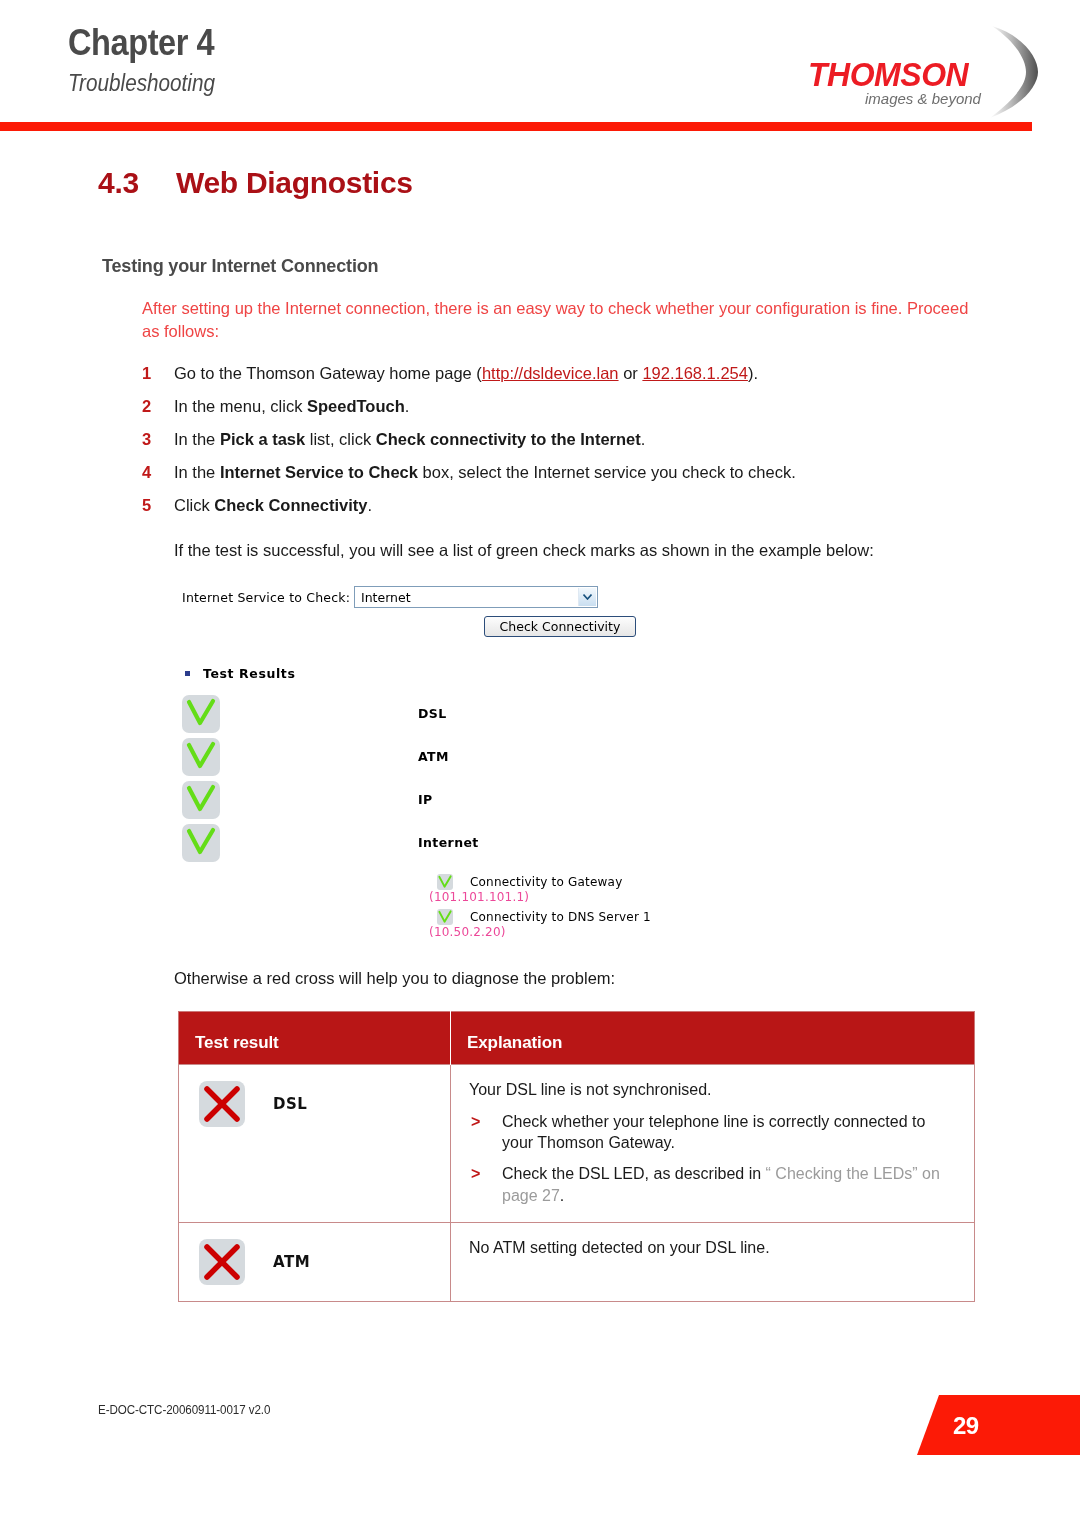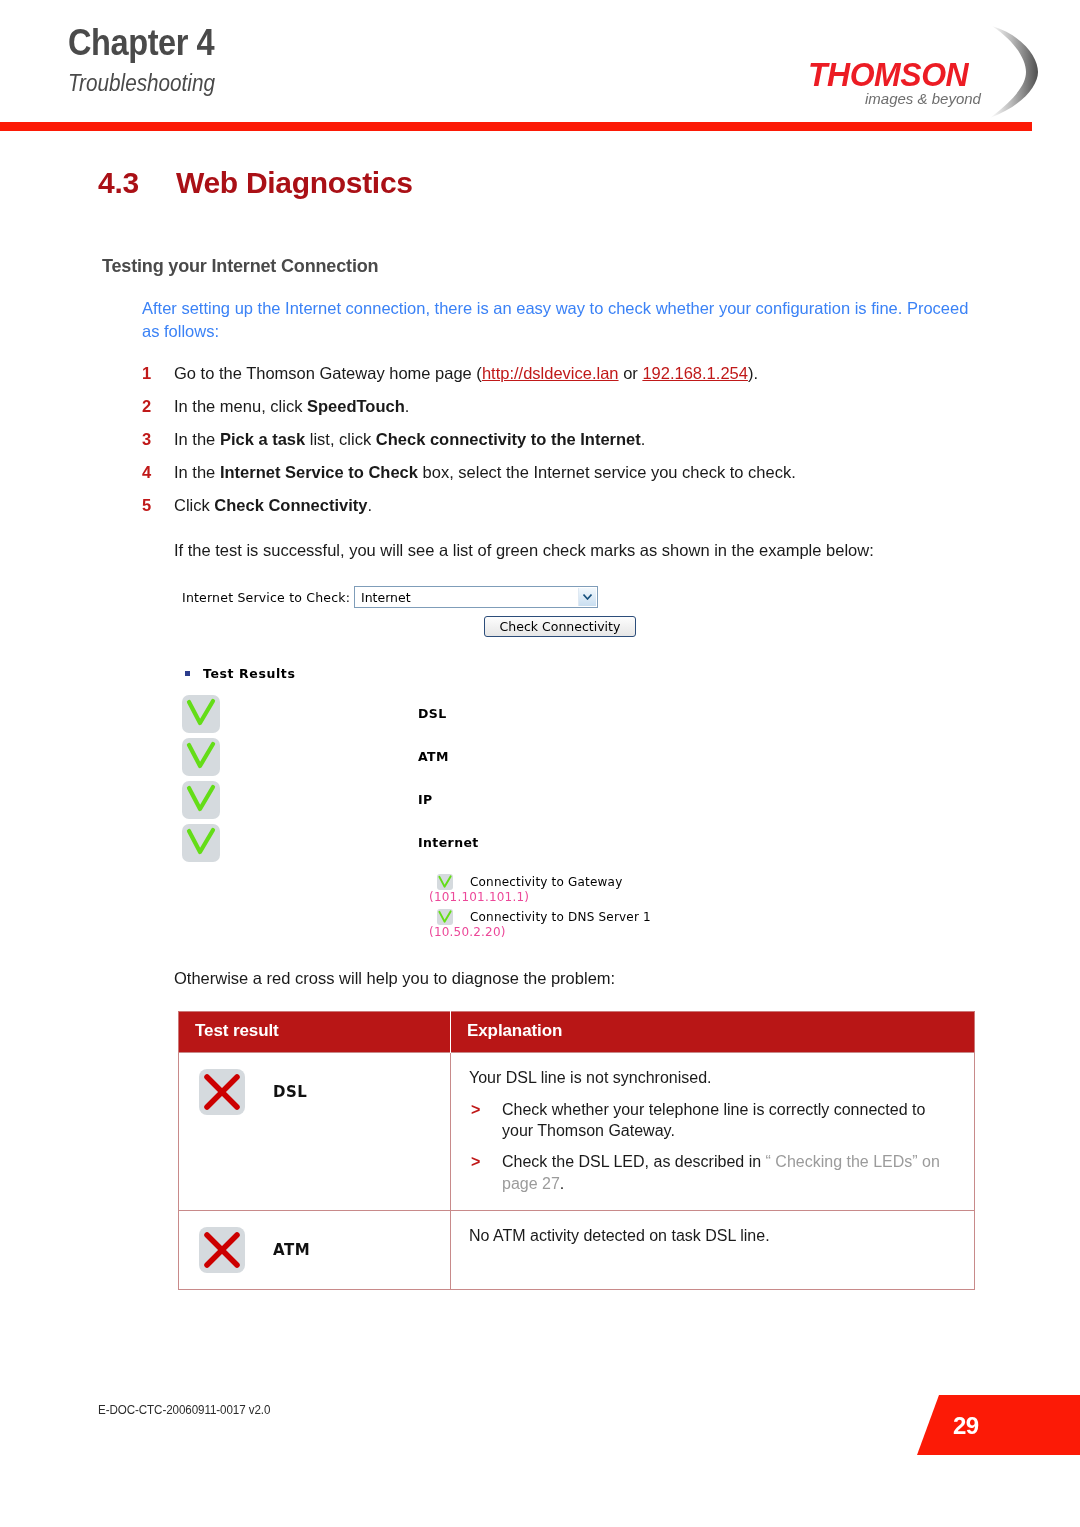--- a/index.html
+++ b/index.html
@@ -116,21 +116,21 @@
     transform: scaleX(0.95);
     transform-origin: left center;
   }
 
   .para {
     margin-left: 142px;
     margin-right: 100px;
     margin-top: 20px;
     font-size: 16.5px;
     line-height: 1.42;
-    color: #3b82f6;
+    color: #ef4444;
   }
 
   ol.steps {
     list-style: none;
     margin: 18px 0 0 0;
     padding: 0;
   }
   ol.steps li {
     position: relative;
     margin-left: 142px;
@@ -309,21 +309,21 @@
     width: 797px;
     border-collapse: collapse;
     border: 1px solid #c77;
   }
   .results-table th {
     background: #b81616;
     color: #ffffff;
     font-size: 17px;
     font-weight: bold;
     text-align: left;
-    padding: 9px 0 11px 16px;
+    padding: 21px 0 11px 16px;
     letter-spacing: -0.1px;
     border-right: 1px solid #ffffff;
   }
   .results-table th:last-child { border-right: none; }
   .results-table td {
     border: 1px solid #c88a8a;
     vertical-align: top;
     padding: 0;
   }
   td.cell-icon {
@@ -576,21 +576,21 @@
               <div class="xbox">
                 <svg width="40" height="40" viewBox="0 0 40 40">
                   <path d="M5,5 L35,35" stroke="#cc0000" stroke-width="5.5" stroke-linecap="round" fill="none"></path>
                   <path d="M35,5 L5,35" stroke="#cc0000" stroke-width="5.5" stroke-linecap="round" fill="none"></path>
                 </svg>
               </div>
               <div class="x-label">ATM</div>
             </div>
           </td>
           <td class="cell-expl">
-            <p class="expl-first">No ATM activity detected on task DSL line.</p>
+            <p class="expl-first">No ATM setting detected on your DSL line.</p>
           </td>
         </tr>
       </tbody>
   </table>
 
 </div>
 
 <div class="footer-code">E-DOC-CTC-20060911-0017 v2.0</div>
 <div class="footer-page">
   <svg width="163" height="60" viewBox="0 0 163 60">

